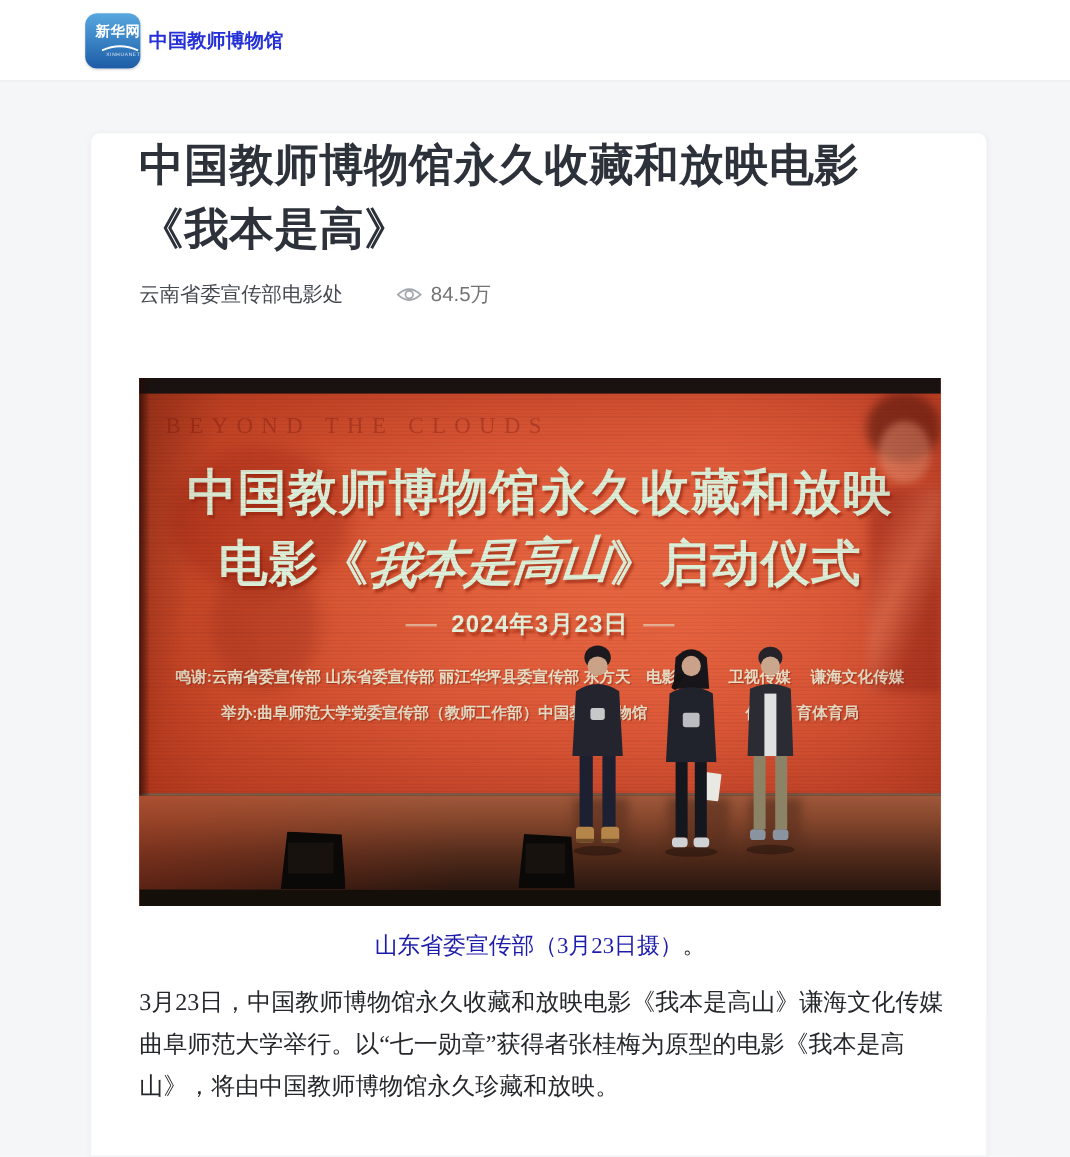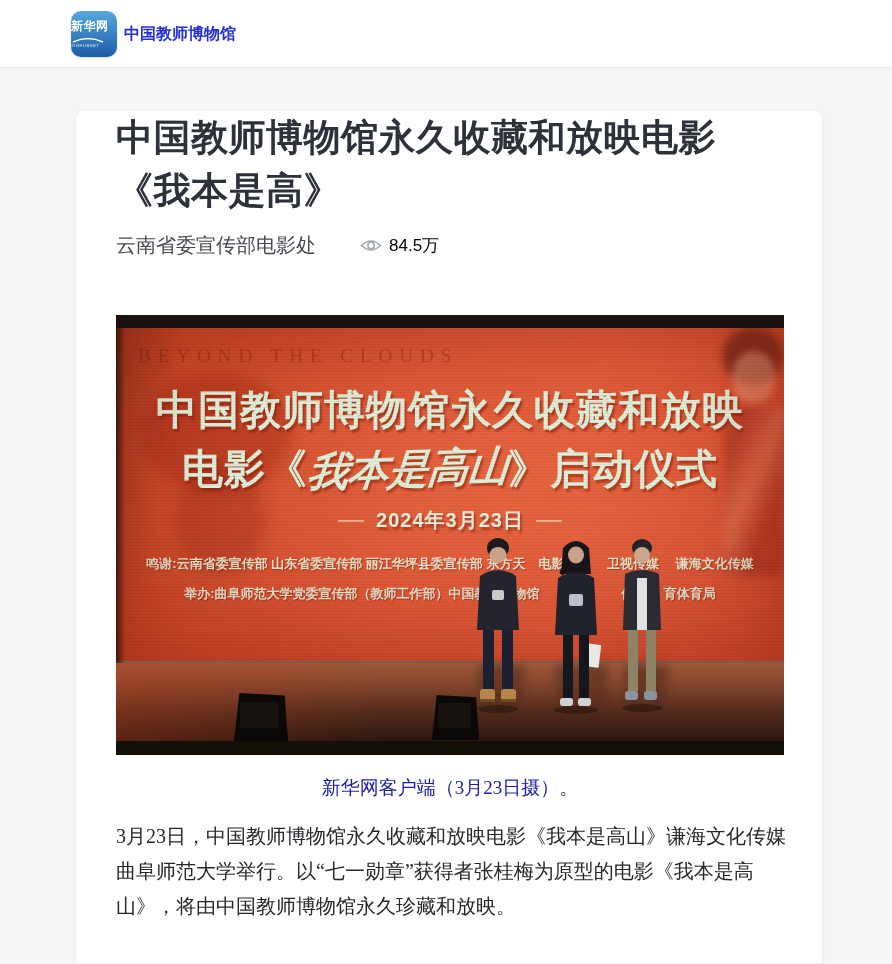--- a/index.html
+++ b/index.html
@@ -6,39 +6,39 @@
   html,body { width:892px; height:964px; overflow:hidden; }
   body { background:#f5f6f8; font-family:"Liberation Sans","DejaVu Sans",sans-serif; }
   .page { position:relative; width:892px; height:964px; }
 
   
   header { position:absolute; top:0; left:0; width:892px; height:68px;
            background:#ffffff; border-bottom:1px solid #e7e8eb; }
   .app-logo { position:absolute; left:71px; top:11px; width:46px; height:46px;
               border-radius:10px; cursor:pointer;
               background:linear-gradient(180deg,#58a7de 0%,#3a84c5 48%,#1d5ca6 100%);
-              display:flex; flex-direction:column; align-items:flex-start; justify-content:center;
+              display:flex; flex-direction:column; align-items:flex-end; justify-content:center;
               box-shadow:0 1px 2px rgba(0,0,0,.15); }
   .logo-cn { color:#fff; font-size:12px; font-weight:bold; letter-spacing:.5px; line-height:13px; }
   .logo-arc { margin-top:2px; }
   .logo-en { color:rgba(255,255,255,.85); font-size:4px; letter-spacing:.6px; line-height:6px; }
   .app-name { position:absolute; left:124px; top:24px; font-size:16px; font-weight:bold;
               color:#2531d6; cursor:pointer; }
 
   
   .card { position:absolute; left:75px; top:110px; width:748px; height:854px;
           background:#ffffff; border-radius:8px 8px 0 0; border:1px solid #f0f1f4;
           box-shadow:0 1px 5px rgba(30,40,60,.04); padding:0 40px; }
   h1 { font-size:37px; line-height:53px; font-weight:bold;
        color:#2c313a; letter-spacing:.5px; }
   .t-line { display:block; }
 
   .meta { margin-top:16px; display:flex; align-items:center; height:24px; }
-  .author { font-size:20px; color:#45494f; cursor:pointer; }
-  .views { margin-left:44px; display:flex; align-items:center; color:#000000; font-size:17px; }
+  .author { font-size:17px; color:#45494f; cursor:pointer; }
+  .views { margin-left:44px; display:flex; align-items:center; color:#737373; font-size:17px; }
   .views svg { margin-right:7px; }
 
   
   .photo { position:relative; margin-top:58px; width:668px; height:440px; overflow:hidden;
            background:#c4452a; }
   .ph-screen { position:absolute; left:0; top:0; width:668px; height:348px;
     background:
       radial-gradient(ellipse 85% 75% at 55% 48%, rgba(255,140,90,.30), rgba(255,120,70,0) 72%),
       linear-gradient(100deg,#9e3a20 0%,#c74727 10%,#d85233 42%,#dd5737 68%,#cd4b2e 100%); }
   .ph-screen::after { content:""; position:absolute; inset:0;
@@ -211,21 +211,21 @@
           <rect x="159" y="163" width="13" height="9" rx="3" fill="#8a93a0"></rect>
           <rect x="178" y="163" width="13" height="9" rx="3" fill="#8a93a0"></rect>
         </g>
       </svg>
 
       <div class="ph-front"></div>
       <div class="ph-topbar"></div>
       <div class="ph-leftedge"></div>
     </figure>
 
-    <div class="caption"><span class="cap-blue">新华网客户端（3月23日摄）</span><span class="cap-dark">。</span></div>
+    <div class="caption"><span class="cap-blue">山东省委宣传部（3月23日摄）</span><span class="cap-dark">。</span></div>
 
     <p class="body-text">
       <span class="b-line">3月23日，中国教师博物馆永久收藏和放映电影《我本是高山》谦海文化传媒</span>
       <span class="b-line">曲阜师范大学举行。以“七一勋章”获得者张桂梅为原型的电影《我本是高</span>
       <span class="b-line">山》，将由中国教师博物馆永久珍藏和放映。</span>
     </p>
 
   </main>
 </div>
 

